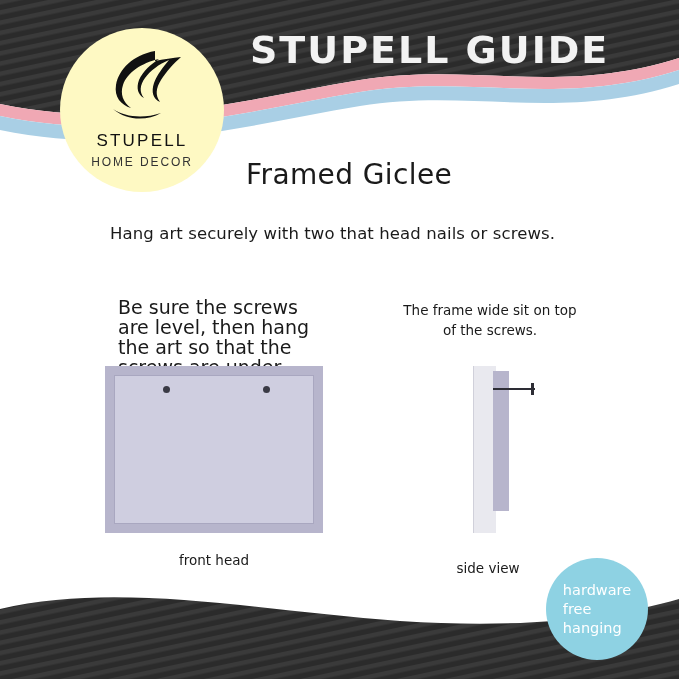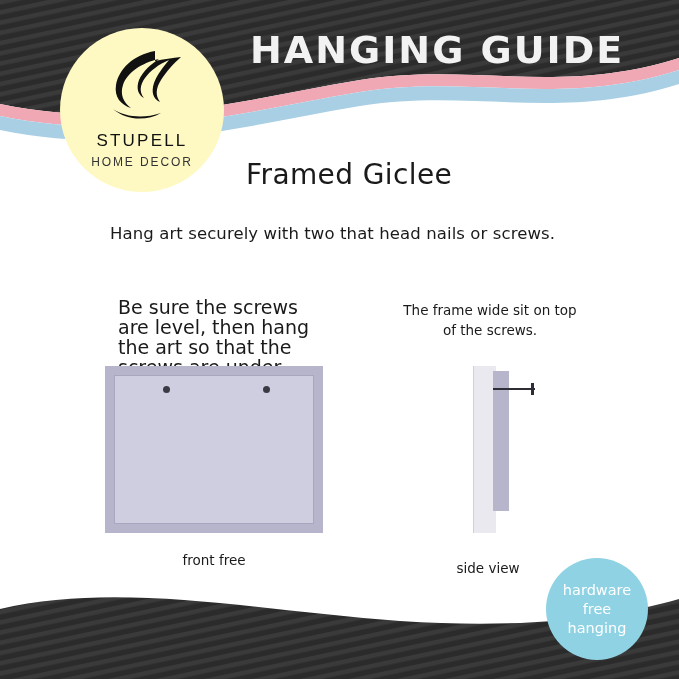--- a/index.html
+++ b/index.html
@@ -234,21 +234,21 @@
     width: 102px;
     height: 102px;
     border-radius: 50%;
     background: #8ed2e3;
     display: flex;
     align-items: center;
     justify-content: center;
     z-index: 8;
   }
   .badge-text {
-    text-align: center;
+    text-align: left;
     font-family: "DejaVu Sans", sans-serif;
     font-size: 14.5px;
     line-height: 19px;
     color: #ffffff;
     white-space: pre-line;
   }
 
   
   .bottom-banner {
     position: absolute;
@@ -278,21 +278,21 @@
       <g clip-path="url(#clip-top)">
         <rect x="0" y="0" width="679" height="150" fill="url(#stripes-top)"></rect>
       </g>
 
       <path d="M0,104 C140,132 250,98 360,80 C470,62 560,96 679,58 L679,70 C560,108 470,74 360,92 C250,110 140,144 0,116 Z" fill="#f0a8b4"></path>
 
       <path d="M0,116 C140,144 250,110 360,92 C470,74 560,108 679,70 L679,84 C560,122 470,88 360,106 C250,124 140,158 0,130 Z" fill="#a9cfe5"></path>
     </svg>
   </div>
 
-  <div class="main-heading">HANGING GUIDE</div>
+  <div class="main-heading">STUPELL GUIDE</div>
 
   <div class="logo-circle">
     <div class="logo-mark">
       <svg width="78" height="74" viewBox="0 0 78 74">
         <path d="M52,4 C30,8 16,22 13,38 C11,50 18,58 28,61 C20,55 17,47 20,38 C24,26 38,16 56,12 C48,17 40,24 36,33 C33,41 35,48 41,51 C36,45 37,38 42,31 C47,24 56,17 66,13 C60,20 54,28 51,36 C48,45 50,52 57,55 C52,48 53,41 58,33 C63,25 71,16 78,10 C70,11 60,12 52,14 Z" fill="#111111"></path>
         <path d="M10,62 C22,70 40,72 58,66 C44,74 24,74 10,62 Z" fill="#111111"></path>
       </svg>
     </div>
     <div class="logo-name">STUPELL</div>
     <div class="logo-sub">HOME DECOR</div>
@@ -300,21 +300,21 @@
 
   <div class="subtitle">Framed Giclee</div>
   <div class="intro-line">Hang art securely with two that head nails or screws.</div>
 
   <div class="cap-left">Be sure the screws are level, then hang the art so that the screws are under the frame.</div>
   <div class="front-view">
     <div class="front-view-inner"></div>
     <div class="screw screw-1"></div>
     <div class="screw screw-2"></div>
   </div>
-  <div class="label-front">front free</div>
+  <div class="label-front">front head</div>
 
   <div class="cap-right">The frame wide sit on top of the screws.</div>
   <div class="side-view">
     <div class="side-wall"></div>
     <div class="side-frame"></div>
     <div class="side-screw"></div>
     <div class="side-screw-head"></div>
   </div>
   <div class="label-side">side view</div>
 

